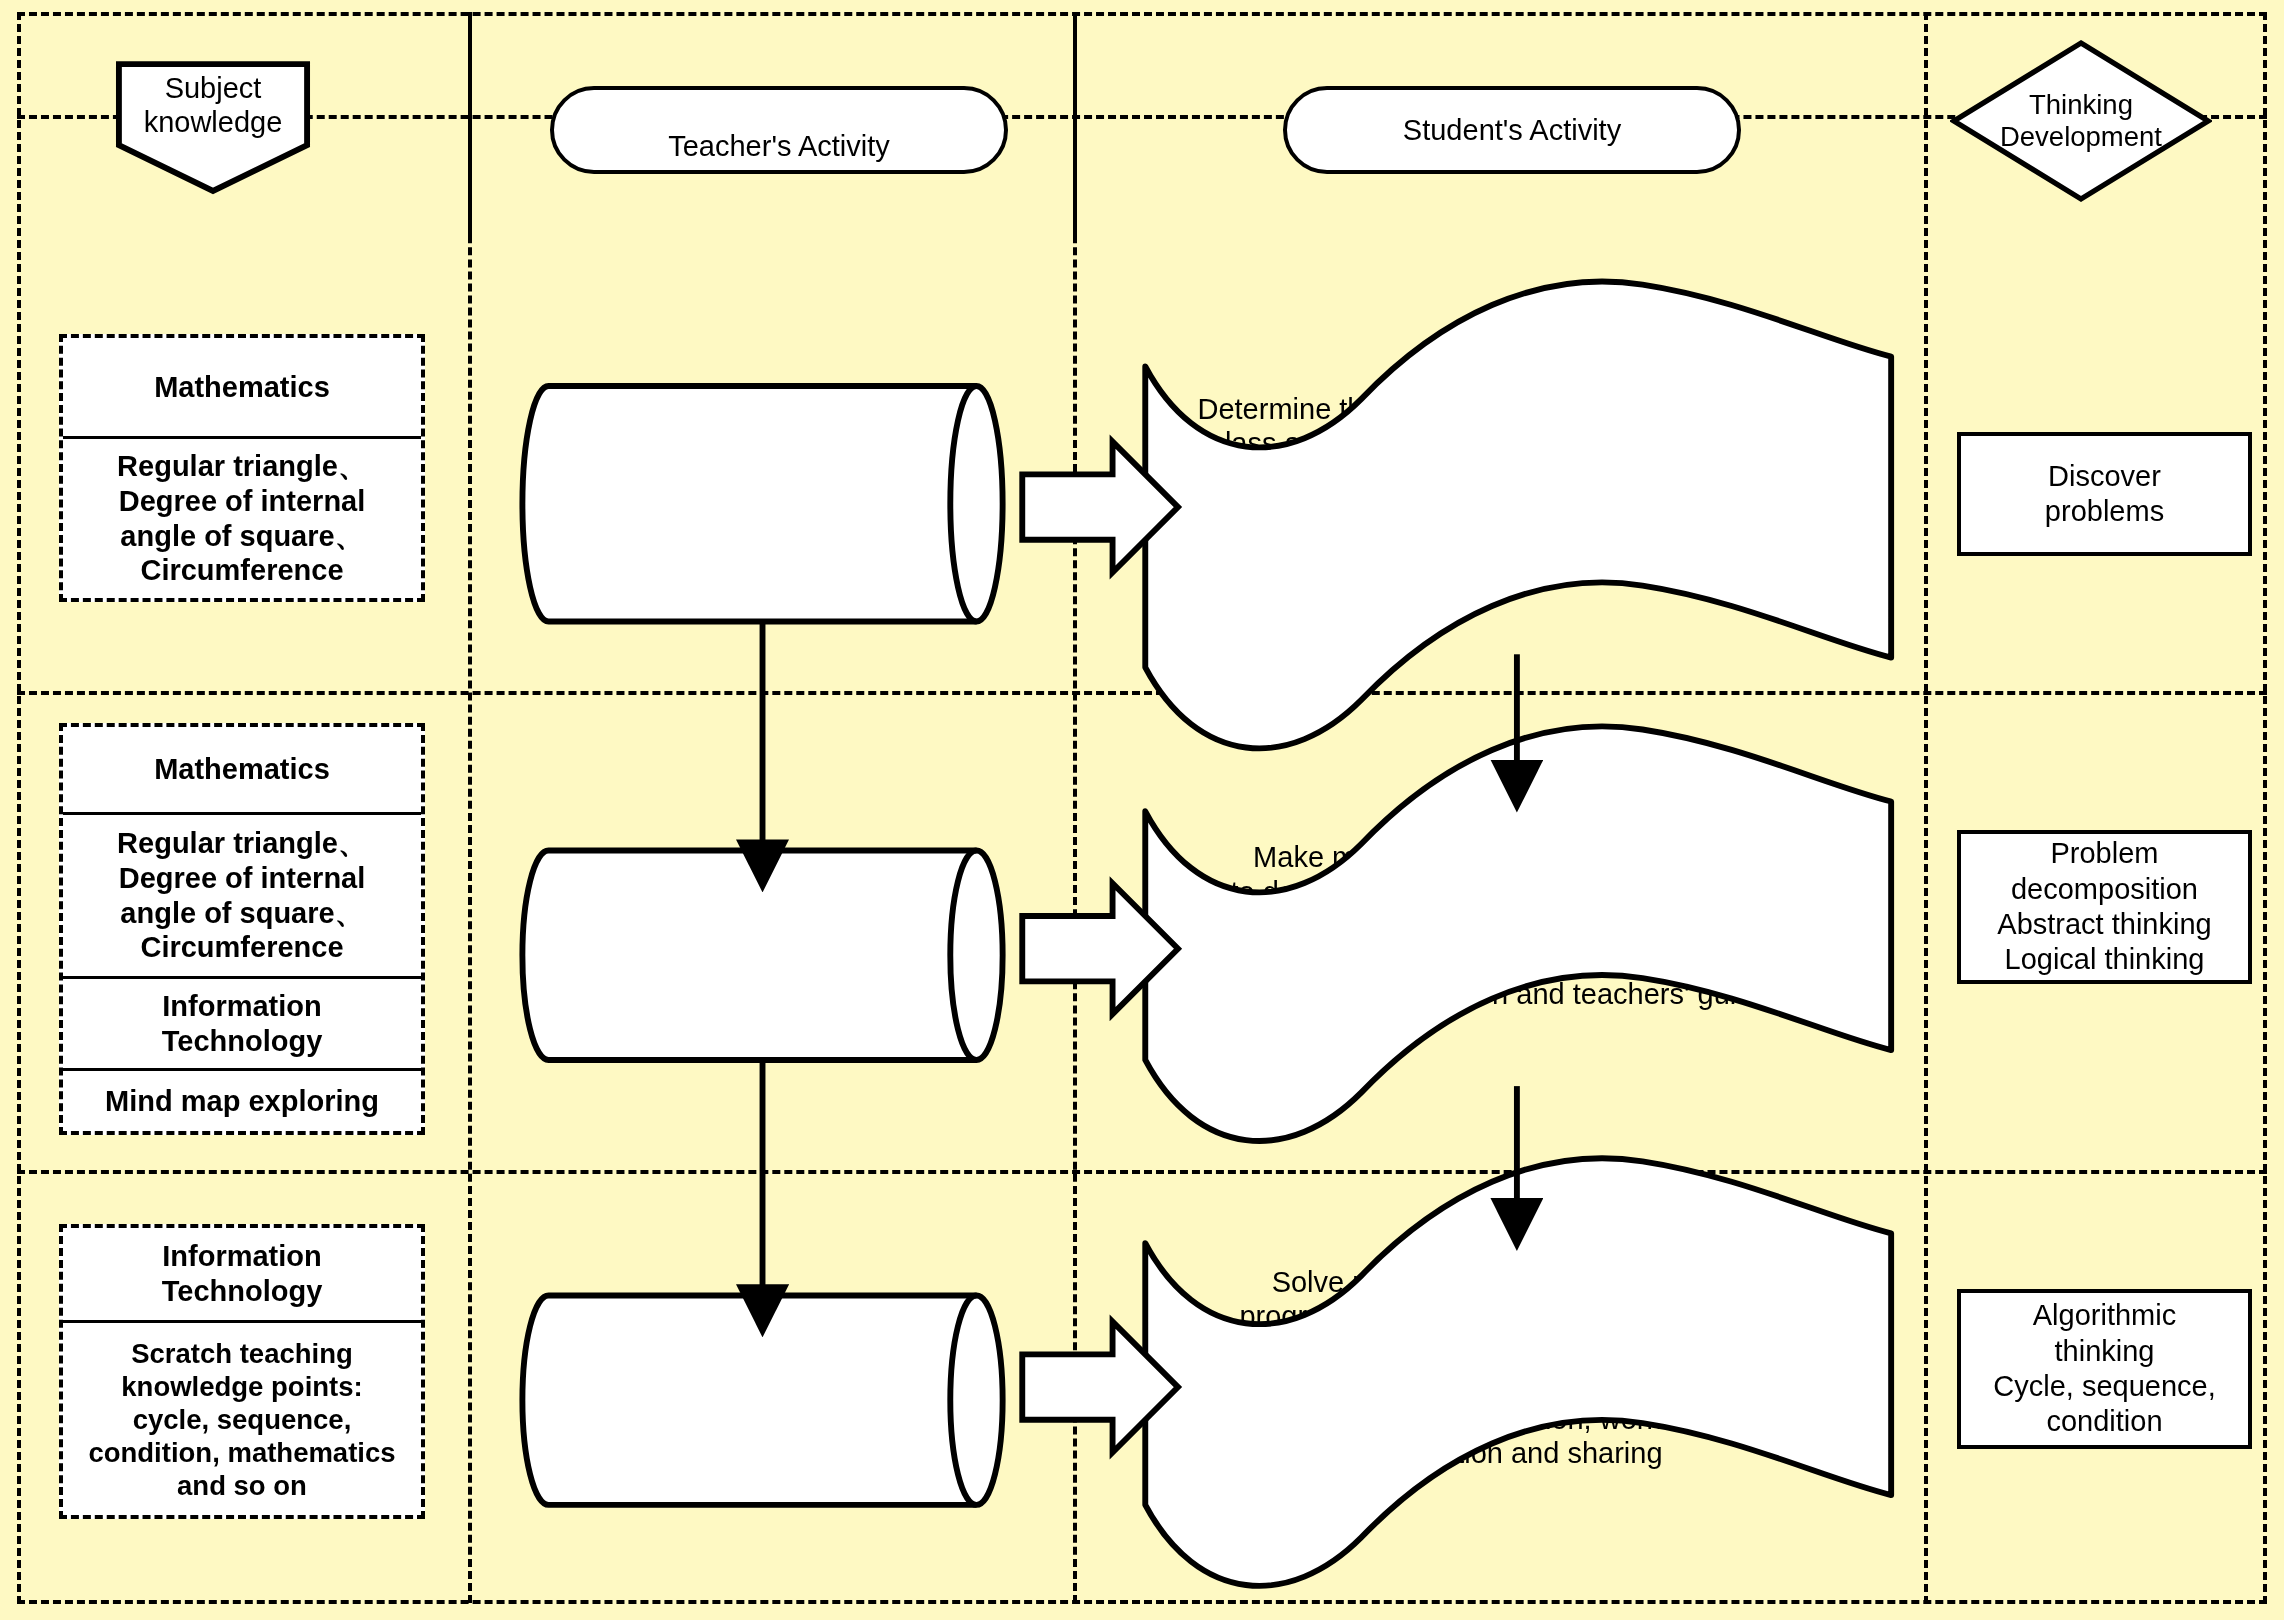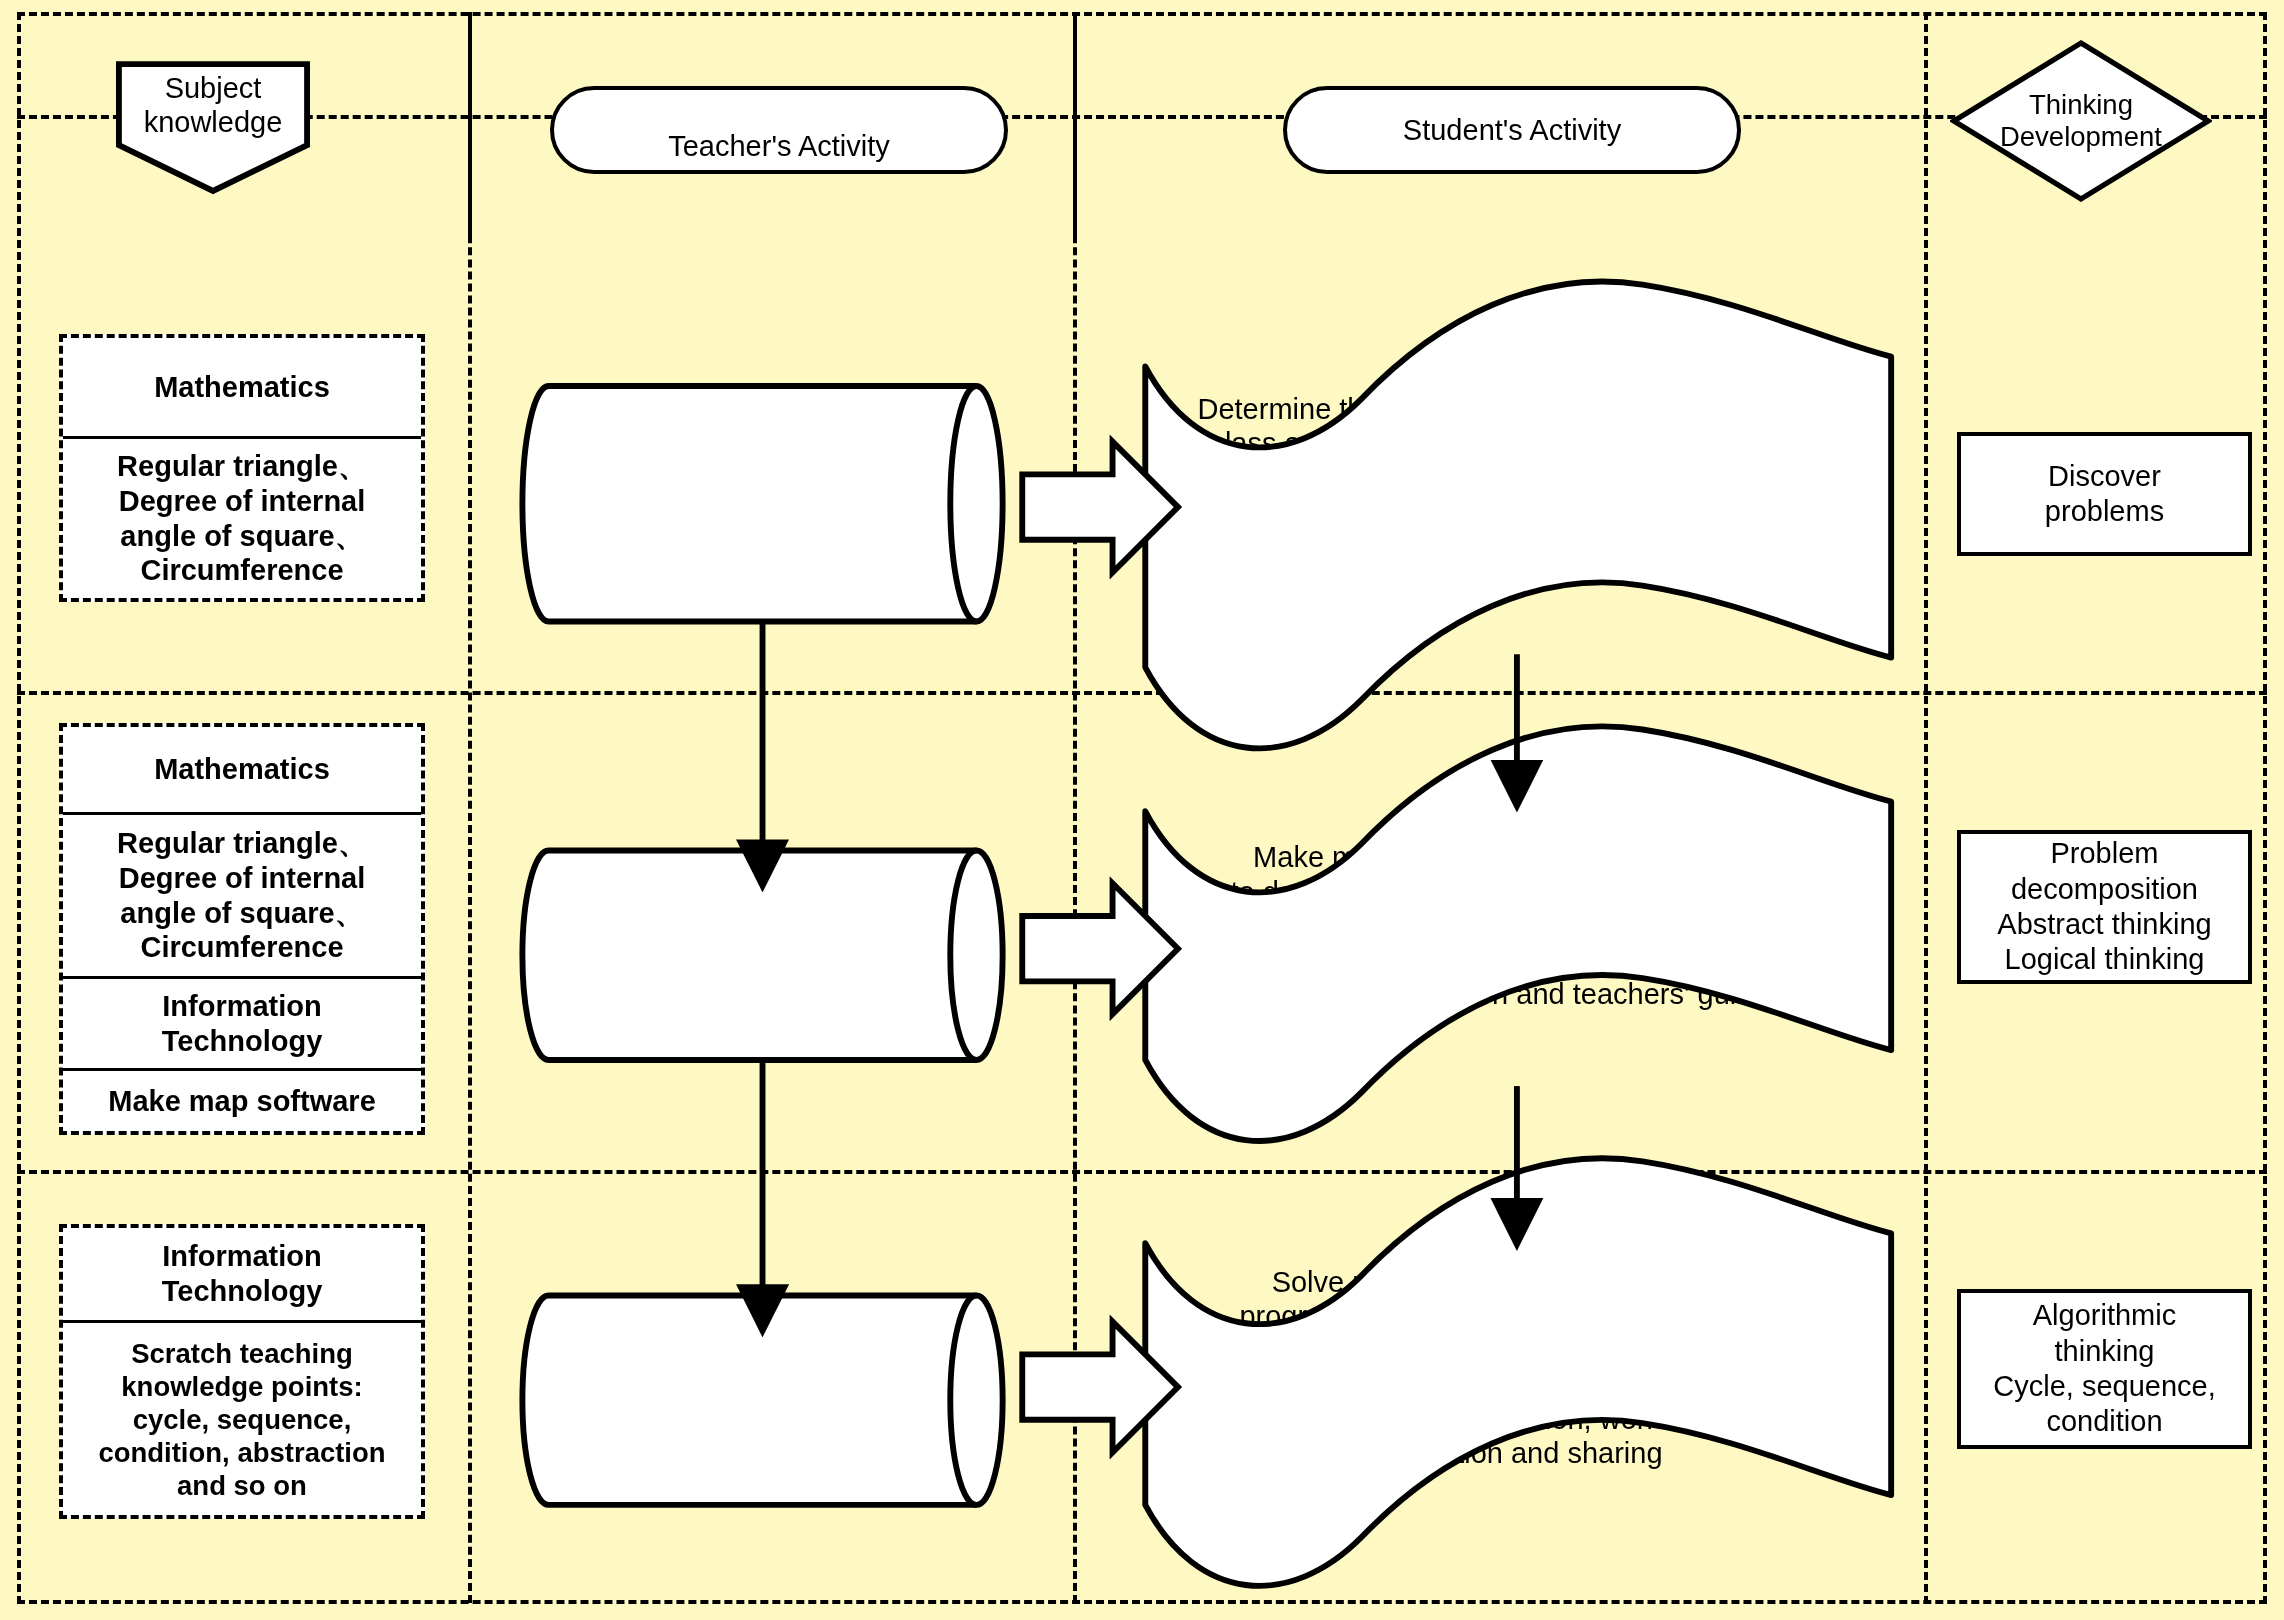--- a/index.html
+++ b/index.html
@@ -142,30 +142,30 @@
   </div>
 
   <div class="sk-group" style="left:59px;top:723px;width:366px;height:412px;">
     <div class="sk-cell fs44" style="flex:0 0 85px;">Mathematics</div>
     <div class="sk-cell fs44" style="flex:0 0 164px;">Regular triangle、
 Degree of internal
 angle of square、
 Circumference</div>
     <div class="sk-cell fs44" style="flex:0 0 92px;">Information
 Technology</div>
-    <div class="sk-cell fs44" style="flex:1 1 auto;">Make map software</div>
+    <div class="sk-cell fs44" style="flex:1 1 auto;">Mind map exploring</div>
   </div>
 
   <div class="sk-group" style="left:59px;top:1224px;width:366px;height:295px;">
     <div class="sk-cell fs44" style="flex:0 0 92px;">Information
 Technology</div>
     <div class="sk-cell fs42" style="flex:1 1 auto;">Scratch teaching
 knowledge points:
 cycle, sequence,
-condition, abstraction
+condition, mathematics
 and so on</div>
   </div>
 
   <div class="shape-text fs44" style="left:517px;top:393px;width:458px;height:216px;">Present the teaching tools of
 regular triangle and square,
 and put forward the task of
 "exploring the mystery of
 regular polygon"</div>
   <div class="shape-text fs44" style="left:517px;top:857px;width:458px;height:183px;">Conduct individual guidance
 and organize students to

